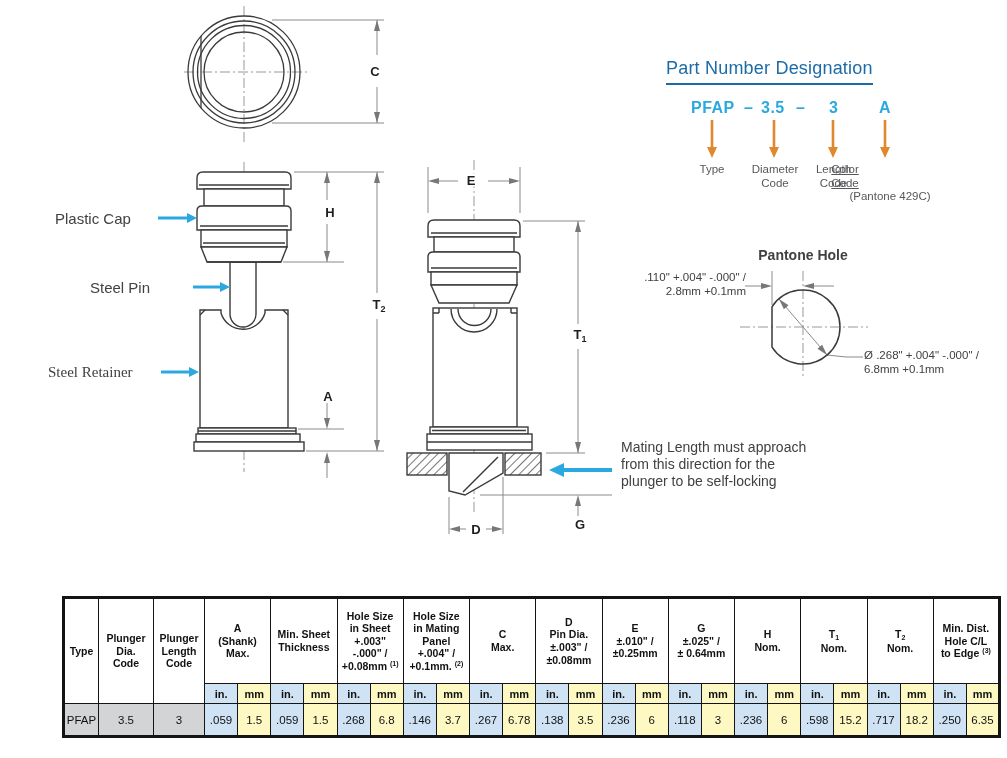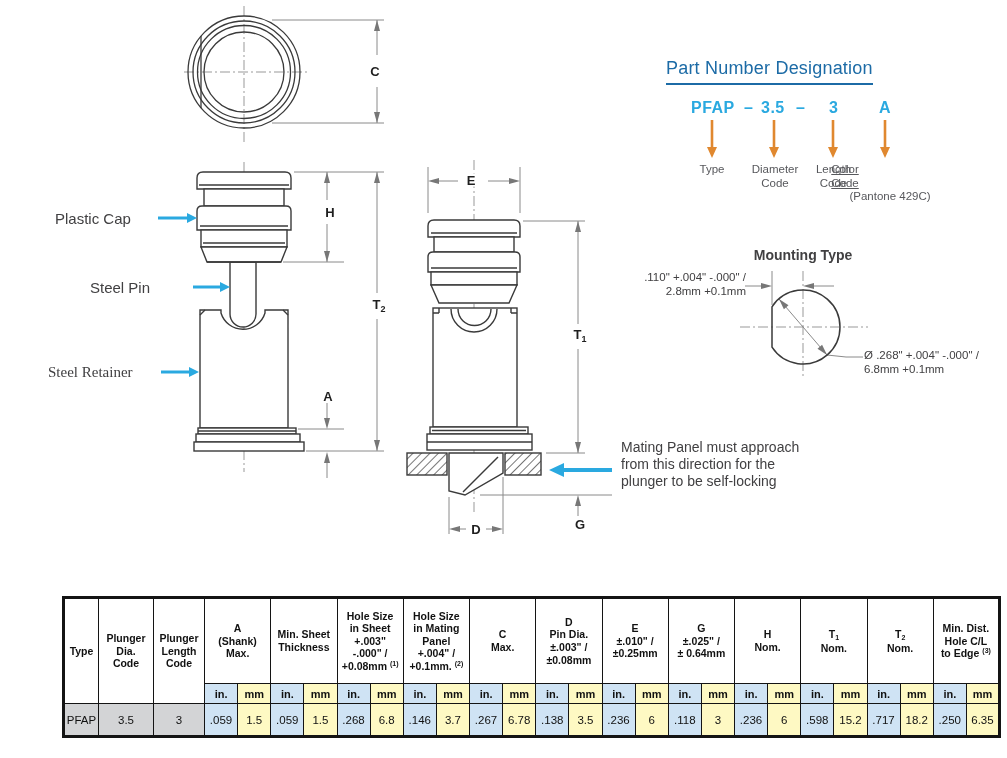--- a/index.html
+++ b/index.html
@@ -226,27 +226,27 @@
   <span class="pn-seg" style="left:879px;">A</span>
   <div class="pn-label" style="left:687px;width:50px;">Type</div>
   <div class="pn-label" style="left:743px;width:64px;">Diameter
 Code</div>
   <div class="pn-label" style="left:806px;width:55px;">Length
 Code</div>
   <div class="pn-label" style="left:819px;width:52px;text-decoration:underline;">Color
 Code</div>
   <div class="pn-pantone">(Pantone 429C)</div>
 
-  <div class="mh-title">Mounting Type</div>
+  <div class="mh-title">Pantone Hole</div>
   <div class="mh-dim-left pre">.110" +.004" -.000" /
 2.8mm +0.1mm</div>
   <div class="mh-dim-right pre">Ø .268" +.004" -.000" /
 6.8mm +0.1mm</div>
 
-  <div class="panel-note pre">Mating Panel must approach
+  <div class="panel-note pre">Mating Length must approach
 from this direction for the
 plunger to be self-locking</div>
 
   <table class="spec-table">
     <colgroup>
       <col style="width:35px">
         <col style="width:55px">
         <col style="width:51px">
       <col>
         <col>

